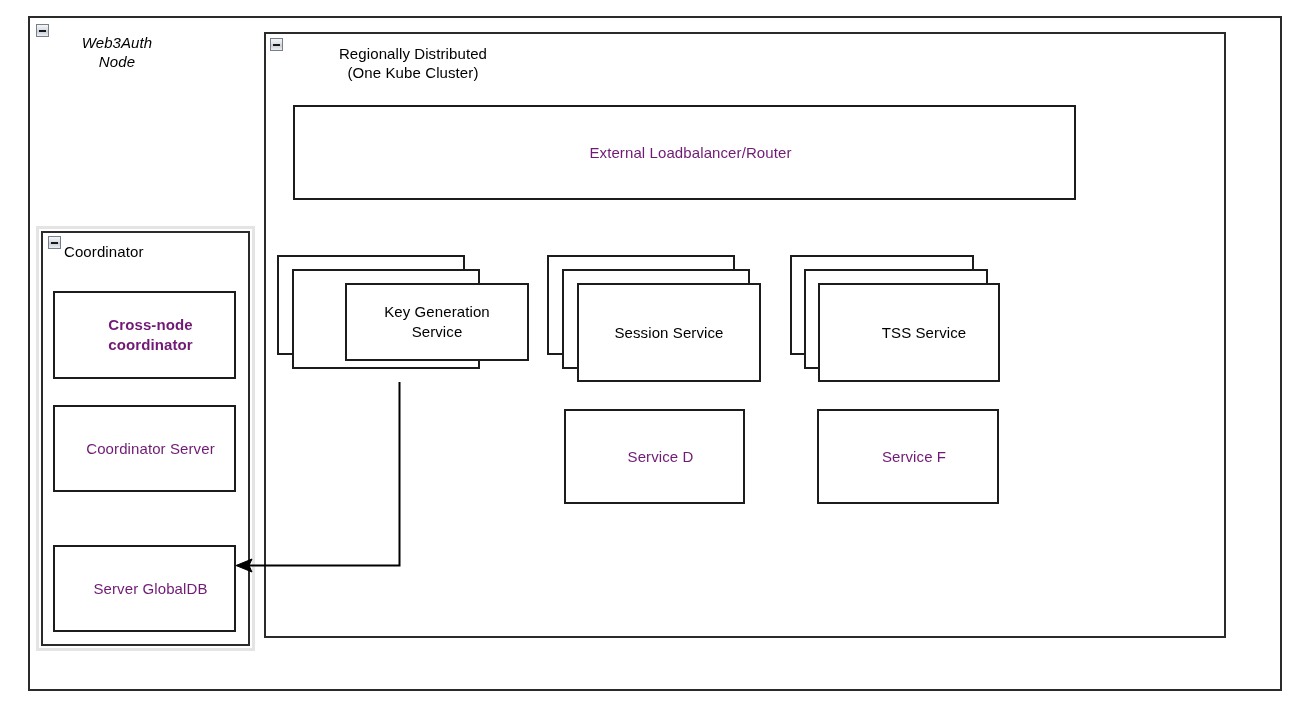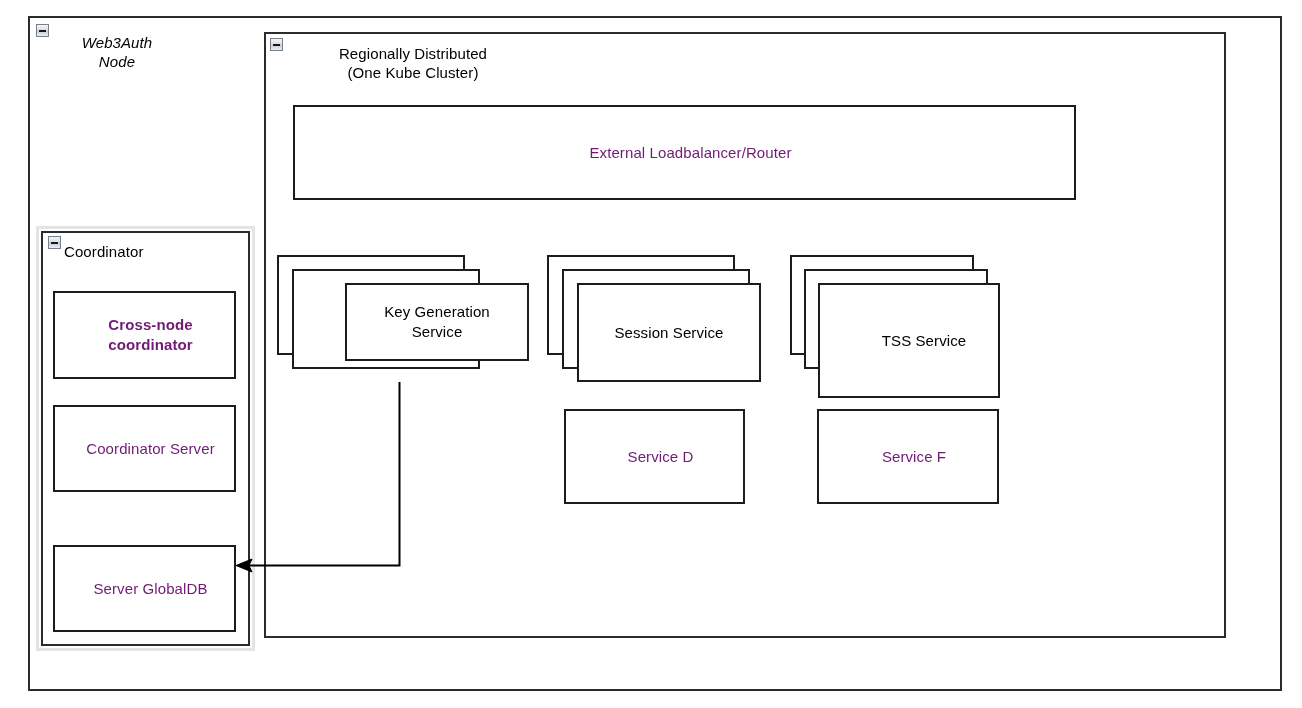--- a/index.html
+++ b/index.html
@@ -144,21 +144,21 @@
 
   <div class="stack" style="left:547px; top:255px; width:216px; height:128px;padding-left:8px;">
     <div class="layer" style="left:0px; top:0px; width:188px; height:100px;"></div>
     <div class="layer" style="left:15px; top:14px; width:188px; height:100px;"></div>
     <div class="front" style="left:30px; top:28px; width:184px; height:99px;">Session Service</div>
   </div>
 
   <div class="stack" style="left:790px; top:255px; width:216px; height:128px;">
     <div class="layer" style="left:0px; top:0px; width:184px; height:100px;"></div>
     <div class="layer" style="left:14px; top:14px; width:184px; height:100px;"></div>
-    <div class="front" style="left:28px; top:28px; width:182px; height:115px;padding-left:30px;">TSS Service</div>
+    <div class="front" style="left:28px; top:28px; width:182px; height:99px;padding-left:30px;">TSS Service</div>
   </div>
 
   <div class="node-box" style="left:564px; top:409px; width:181px; height:95px;">Service D</div>
 
   <div class="node-box" style="left:817px; top:409px; width:182px; height:95px;">Service F</div>
 
   <div class="group-box halo" style="left:41px; top:231px; width:209px; height:415px;"></div>
 
   <div class="collapse-icon" style="left:48px; top:236px;"></div>
 

